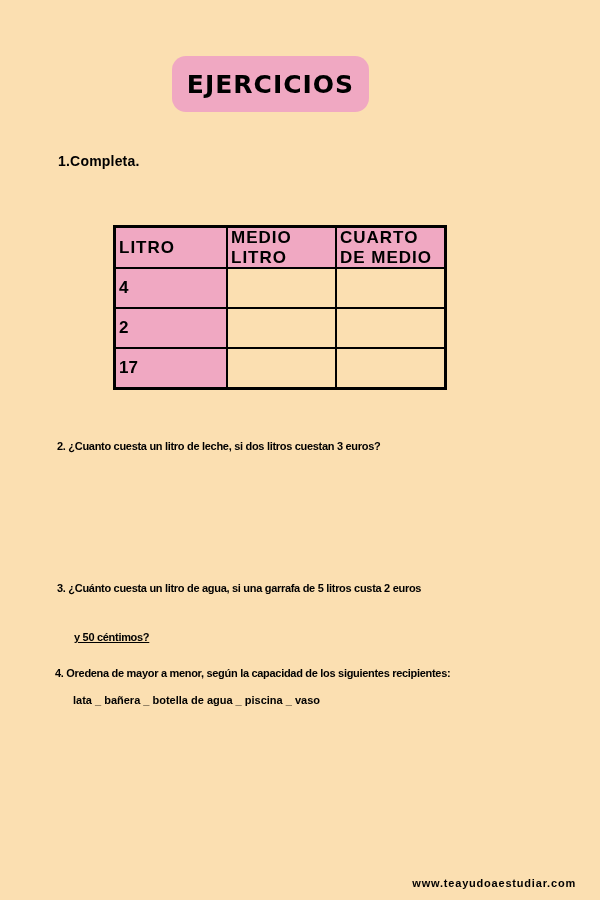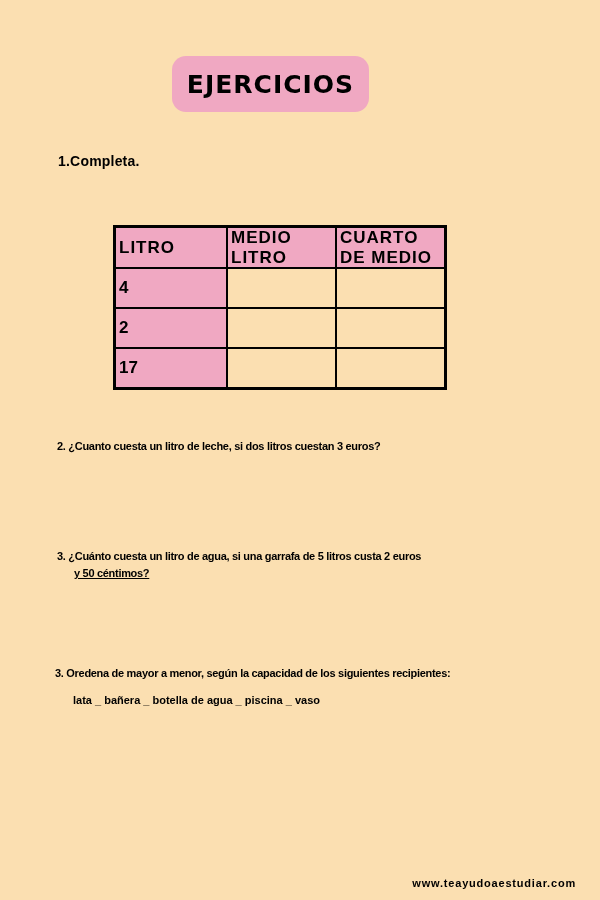--- a/index.html
+++ b/index.html
@@ -74,21 +74,21 @@
   .blank { background: #FBDFB1; }
   .q {
     position: absolute;
     font-size: 11px;
     letter-spacing: -0.3px;
     white-space: nowrap;
     line-height: 17px;
   }
   .q2 { left: 57px; top: 438px; }
   .q3 { left: 57px; top: 548px; }
-  .q3 .line { display: block; }
+  .q3 .line { display: block; margin-top: 32px; }
   .q3 .indent { padding-left: 17px; text-decoration: underline; }
   .q4 { left: 55px; top: 665px; }
   .q4-items { left: 73px; top: 692px; letter-spacing: 0; }
   .footer {
     position: absolute;
     right: 24px;
     bottom: 11px;
     font-size: 11px;
     letter-spacing: 0.8px;
     margin-left: 10px;
@@ -132,19 +132,19 @@
   </tbody>
     </table>
 
   <div class="q q2">2. ¿Cuanto cuesta un litro de leche, si dos litros cuestan 3 euros?</div>
 
   <div class="q q3">
     <span class="line">3. ¿Cuánto cuesta un litro de agua, si una garrafa de 5 litros custa 2 euros</span>
     <span class="line indent">y 50 céntimos?</span>
   </div>
 
-  <div class="q q4">3. Oredena de mayor a menor, según la capacidad de los siguientes recipientes:</div>
+  <div class="q q4">4. Oredena de mayor a menor, según la capacidad de los siguientes recipientes:</div>
 
   <div class="q q4-items">lata _ bañera _ botella de agua _ piscina _ vaso</div>
 
   <div class="footer">www.teayudoaestudiar.com</div>
 
 </div>
 
 </body></html>

